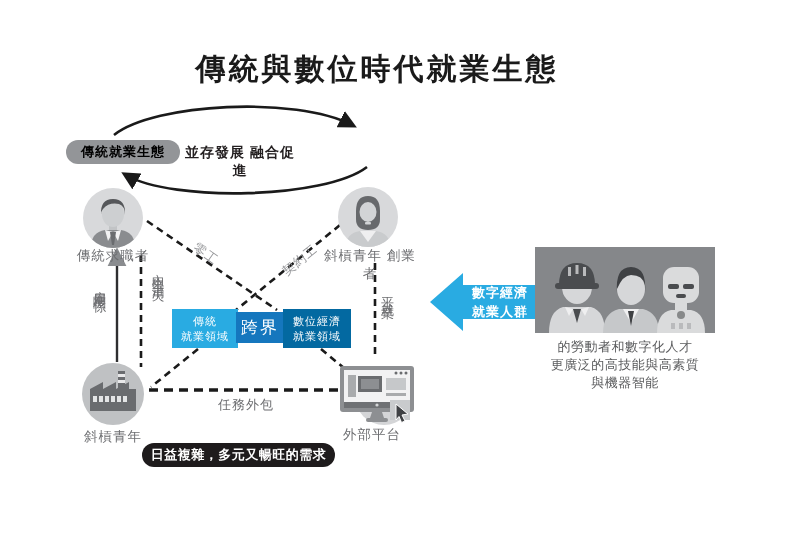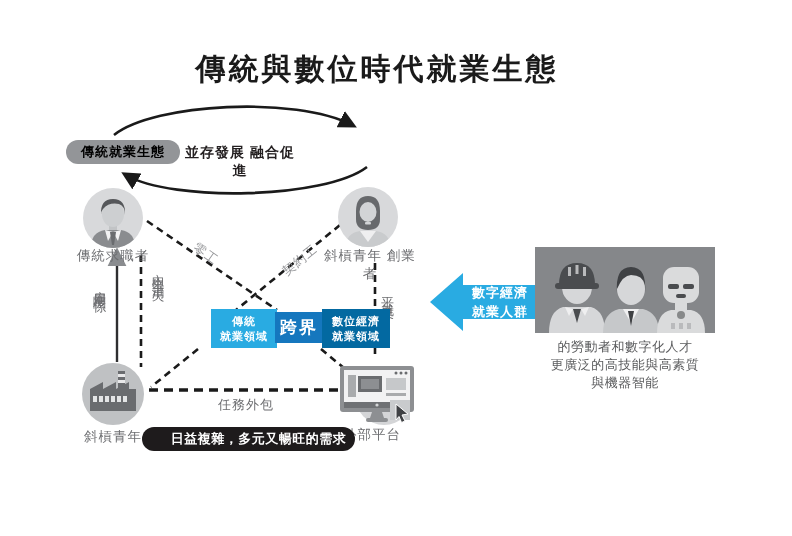--- a/index.html
+++ b/index.html
@@ -27,31 +27,30 @@
     left:181px;top:144px;width:118px;text-align:center;
     font-size:14px;font-weight:bold;color:#231F20;letter-spacing:1px;
   }
   .node-label{font-size:13.5px;color:#6D6E71;text-align:center;font-weight:500;letter-spacing:1px;}
   .vtext{
     writing-mode:vertical-rl;text-orientation:upright;
     font-size:13px;color:#6D6E71;letter-spacing:3px;font-weight:500;
   }
   .rot-label{font-size:12.5px;color:#96979A;font-weight:500;letter-spacing:1px;white-space:nowrap;}
   .zone-box{color:#fff;display:flex;flex-direction:column;align-items:center;justify-content:center;
-    font-weight:bold;text-align:center;margin-left:39px;}
+    font-weight:normal;text-align:center;}
   .zone-box .l{font-size:11px;line-height:1.3;letter-spacing:1px;}
   .box-trad{left:172px;top:309px;width:66px;height:39px;background:#29ABE2;}
   .box-digi{left:283px;top:309px;width:68px;height:39px;background:#0369a1;}
   .box-cross{left:236px;top:312px;width:48px;height:31px;background:#1577BE;
     font-size:17px;letter-spacing:2px;}
   .banner{
-    left:142px;top:427px;width:193px;height:24px;border-radius:12px;background:#1E1B1C;
+    left:142px;top:443px;width:193px;height:24px;border-radius:12px;background:#1E1B1C;
     color:#fff;font-size:13px;font-weight:bold;display:flex;align-items:center;justify-content:center;
     letter-spacing:0.5px;
-    padding-left:20px;
   }
   .arrow-text{
     left:461px;top:284px;width:78px;text-align:center;color:#fff;
     font-size:13px;font-weight:bold;line-height:1.45;letter-spacing:1px;
   }
   .caption{
     left:523px;top:338px;width:204px;text-align:center;color:#5B5C5E;
     font-size:13px;line-height:1.4;letter-spacing:0.5px;
   }
 </style>

